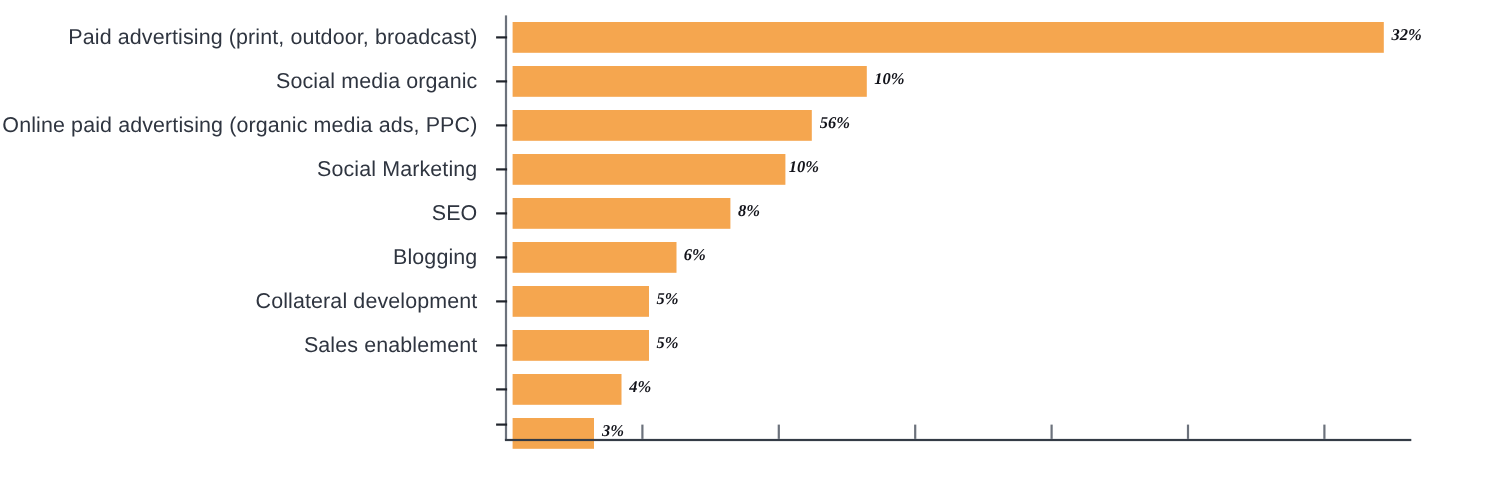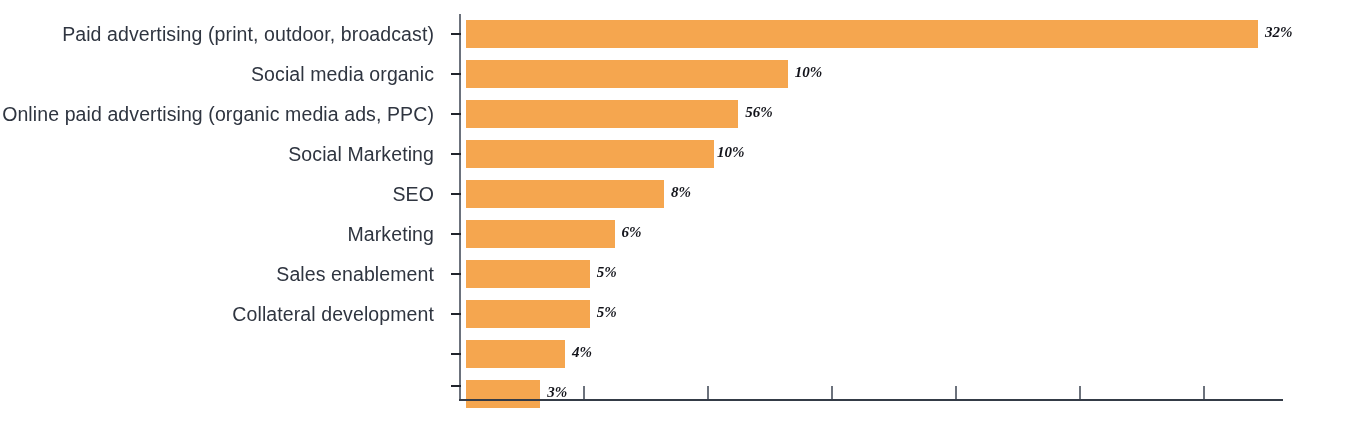--- a/index.html
+++ b/index.html
@@ -113,23 +113,23 @@
 
 <div id="chart-root">
   <div class="plot-area">
 
     <div class="cat-labels">
       <div class="cat-label">Paid advertising (print, outdoor, broadcast)</div>
       <div class="cat-label">Social media organic</div>
       <div class="cat-label">Online paid advertising (organic media ads, PPC)</div>
       <div class="cat-label">Social Marketing</div>
       <div class="cat-label">SEO</div>
-      <div class="cat-label">Marketing</div>
+      <div class="cat-label">Blogging</div>
+      <div class="cat-label">Collateral development</div>
       <div class="cat-label">Sales enablement</div>
-      <div class="cat-label">Collateral development</div>
     </div>
 
     <div class="y-axis"></div>
 
     <div class="y-tick" style="top:33px"></div>
     <div class="y-tick" style="top:73px"></div>
     <div class="y-tick" style="top:113px"></div>
     <div class="y-tick" style="top:153px"></div>
     <div class="y-tick" style="top:193px"></div>
     <div class="y-tick" style="top:233px"></div>

